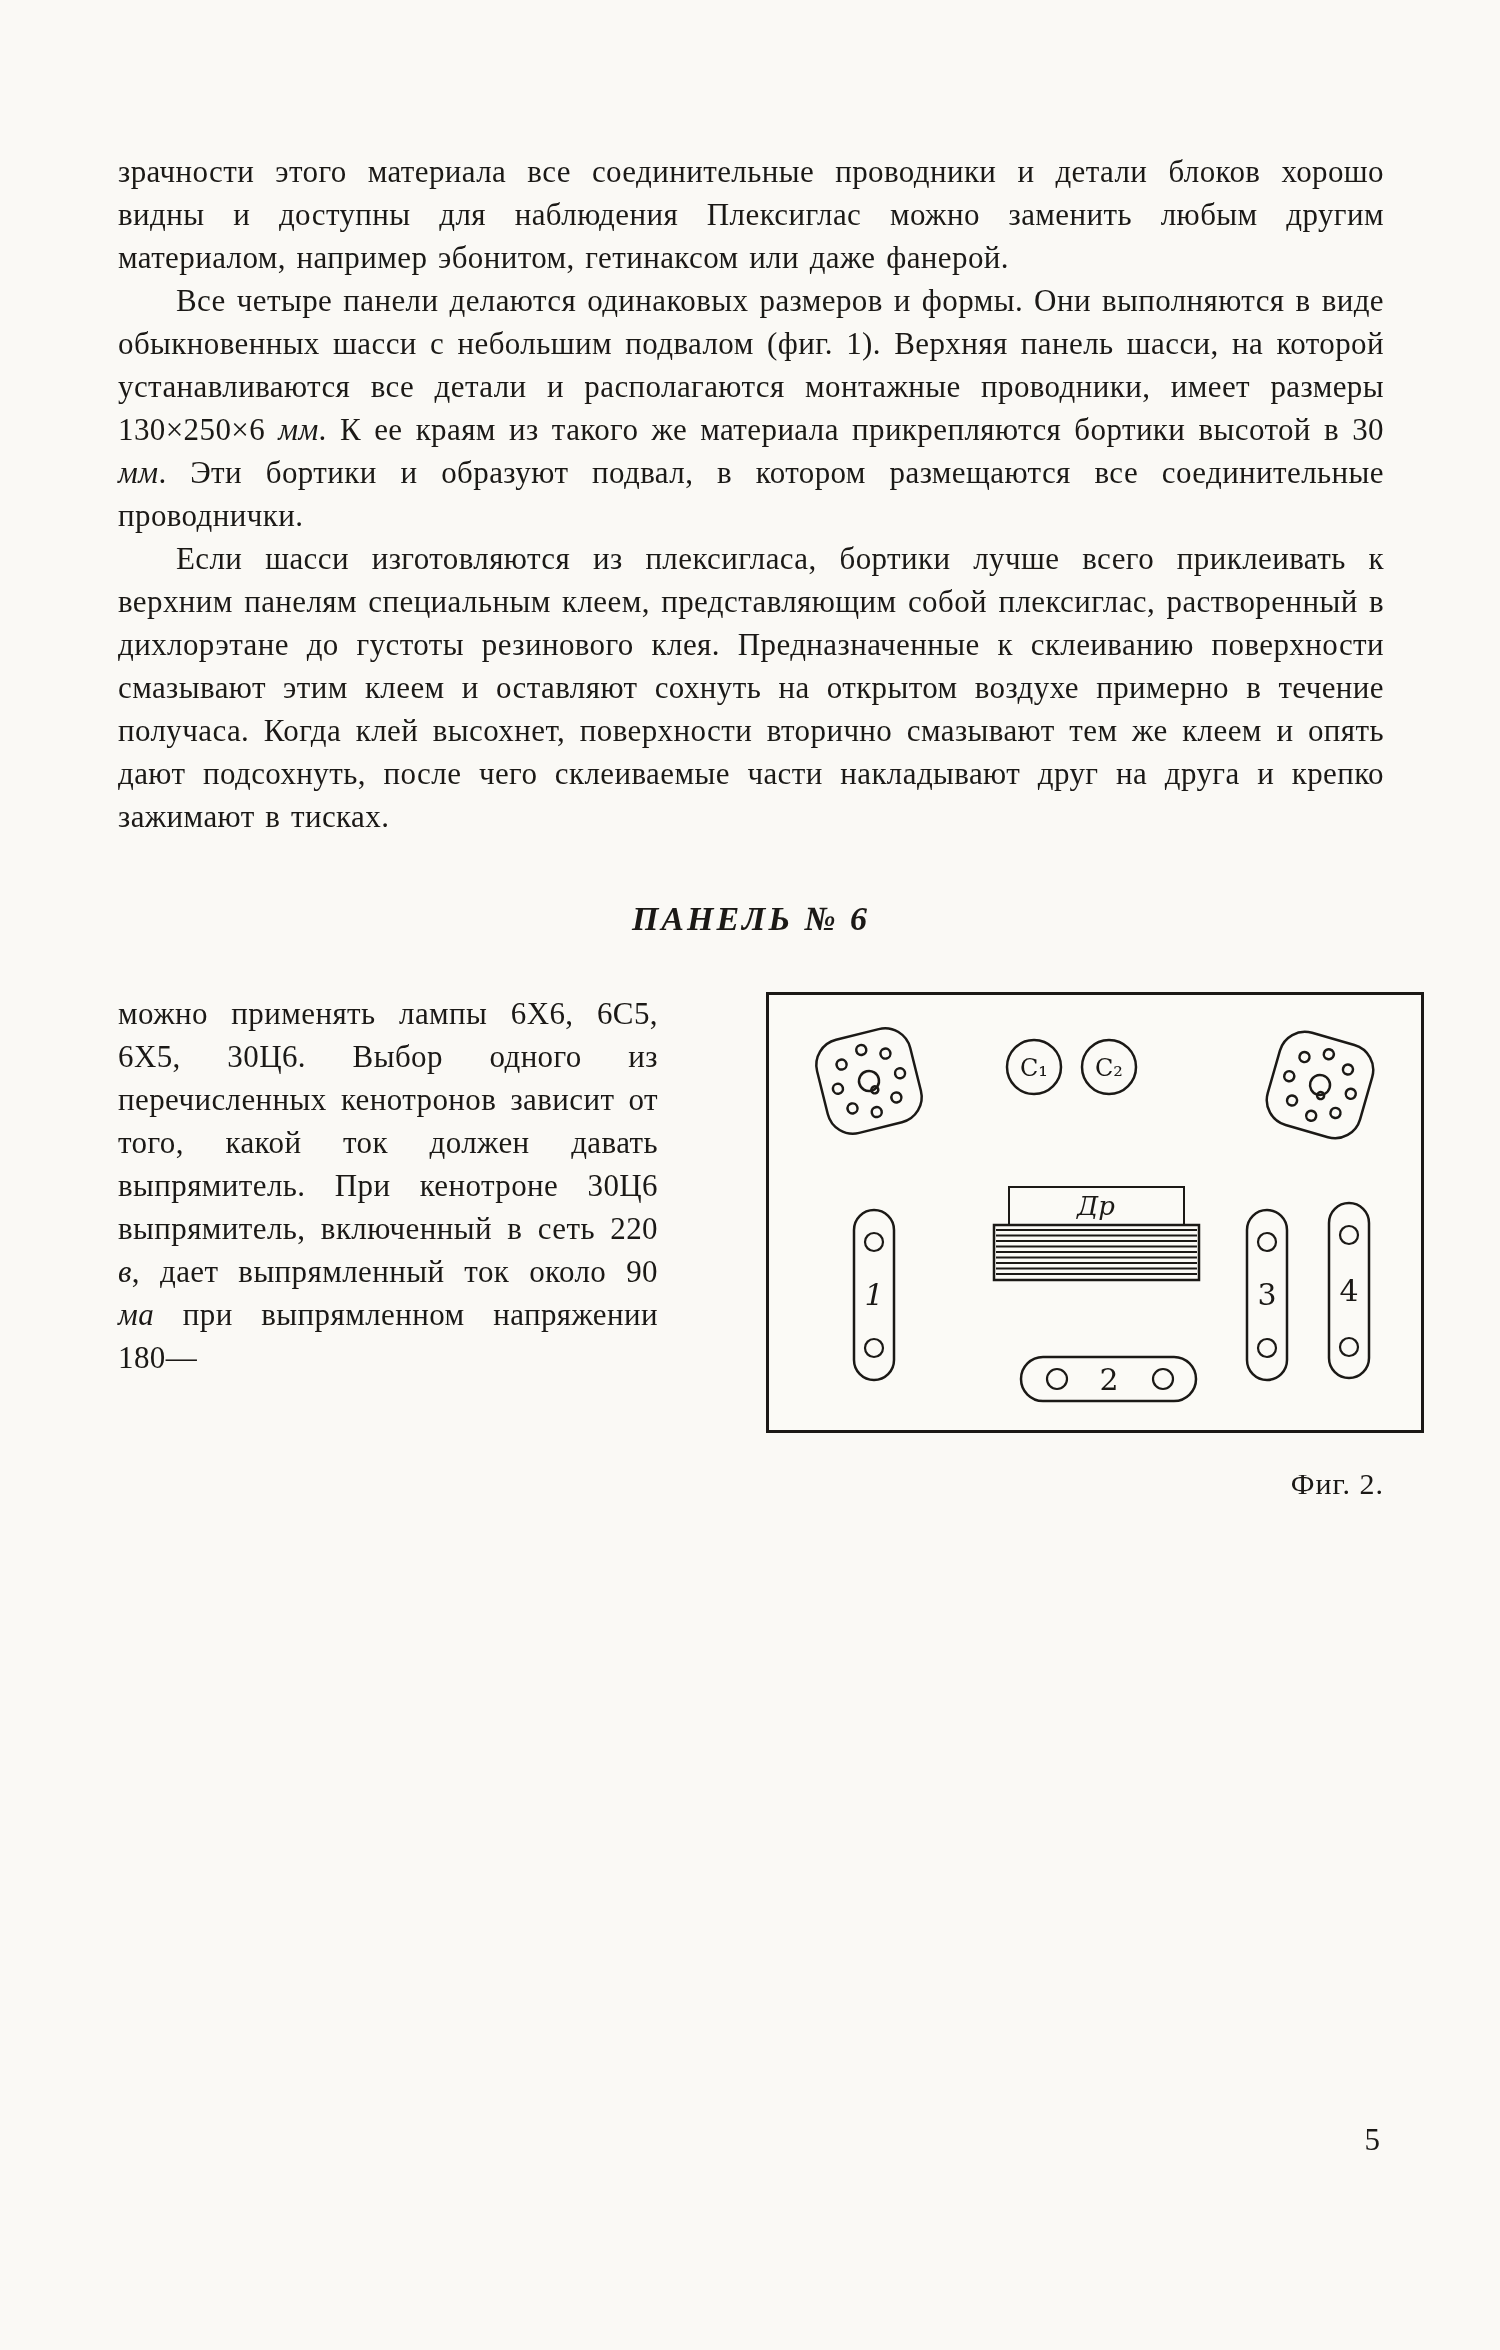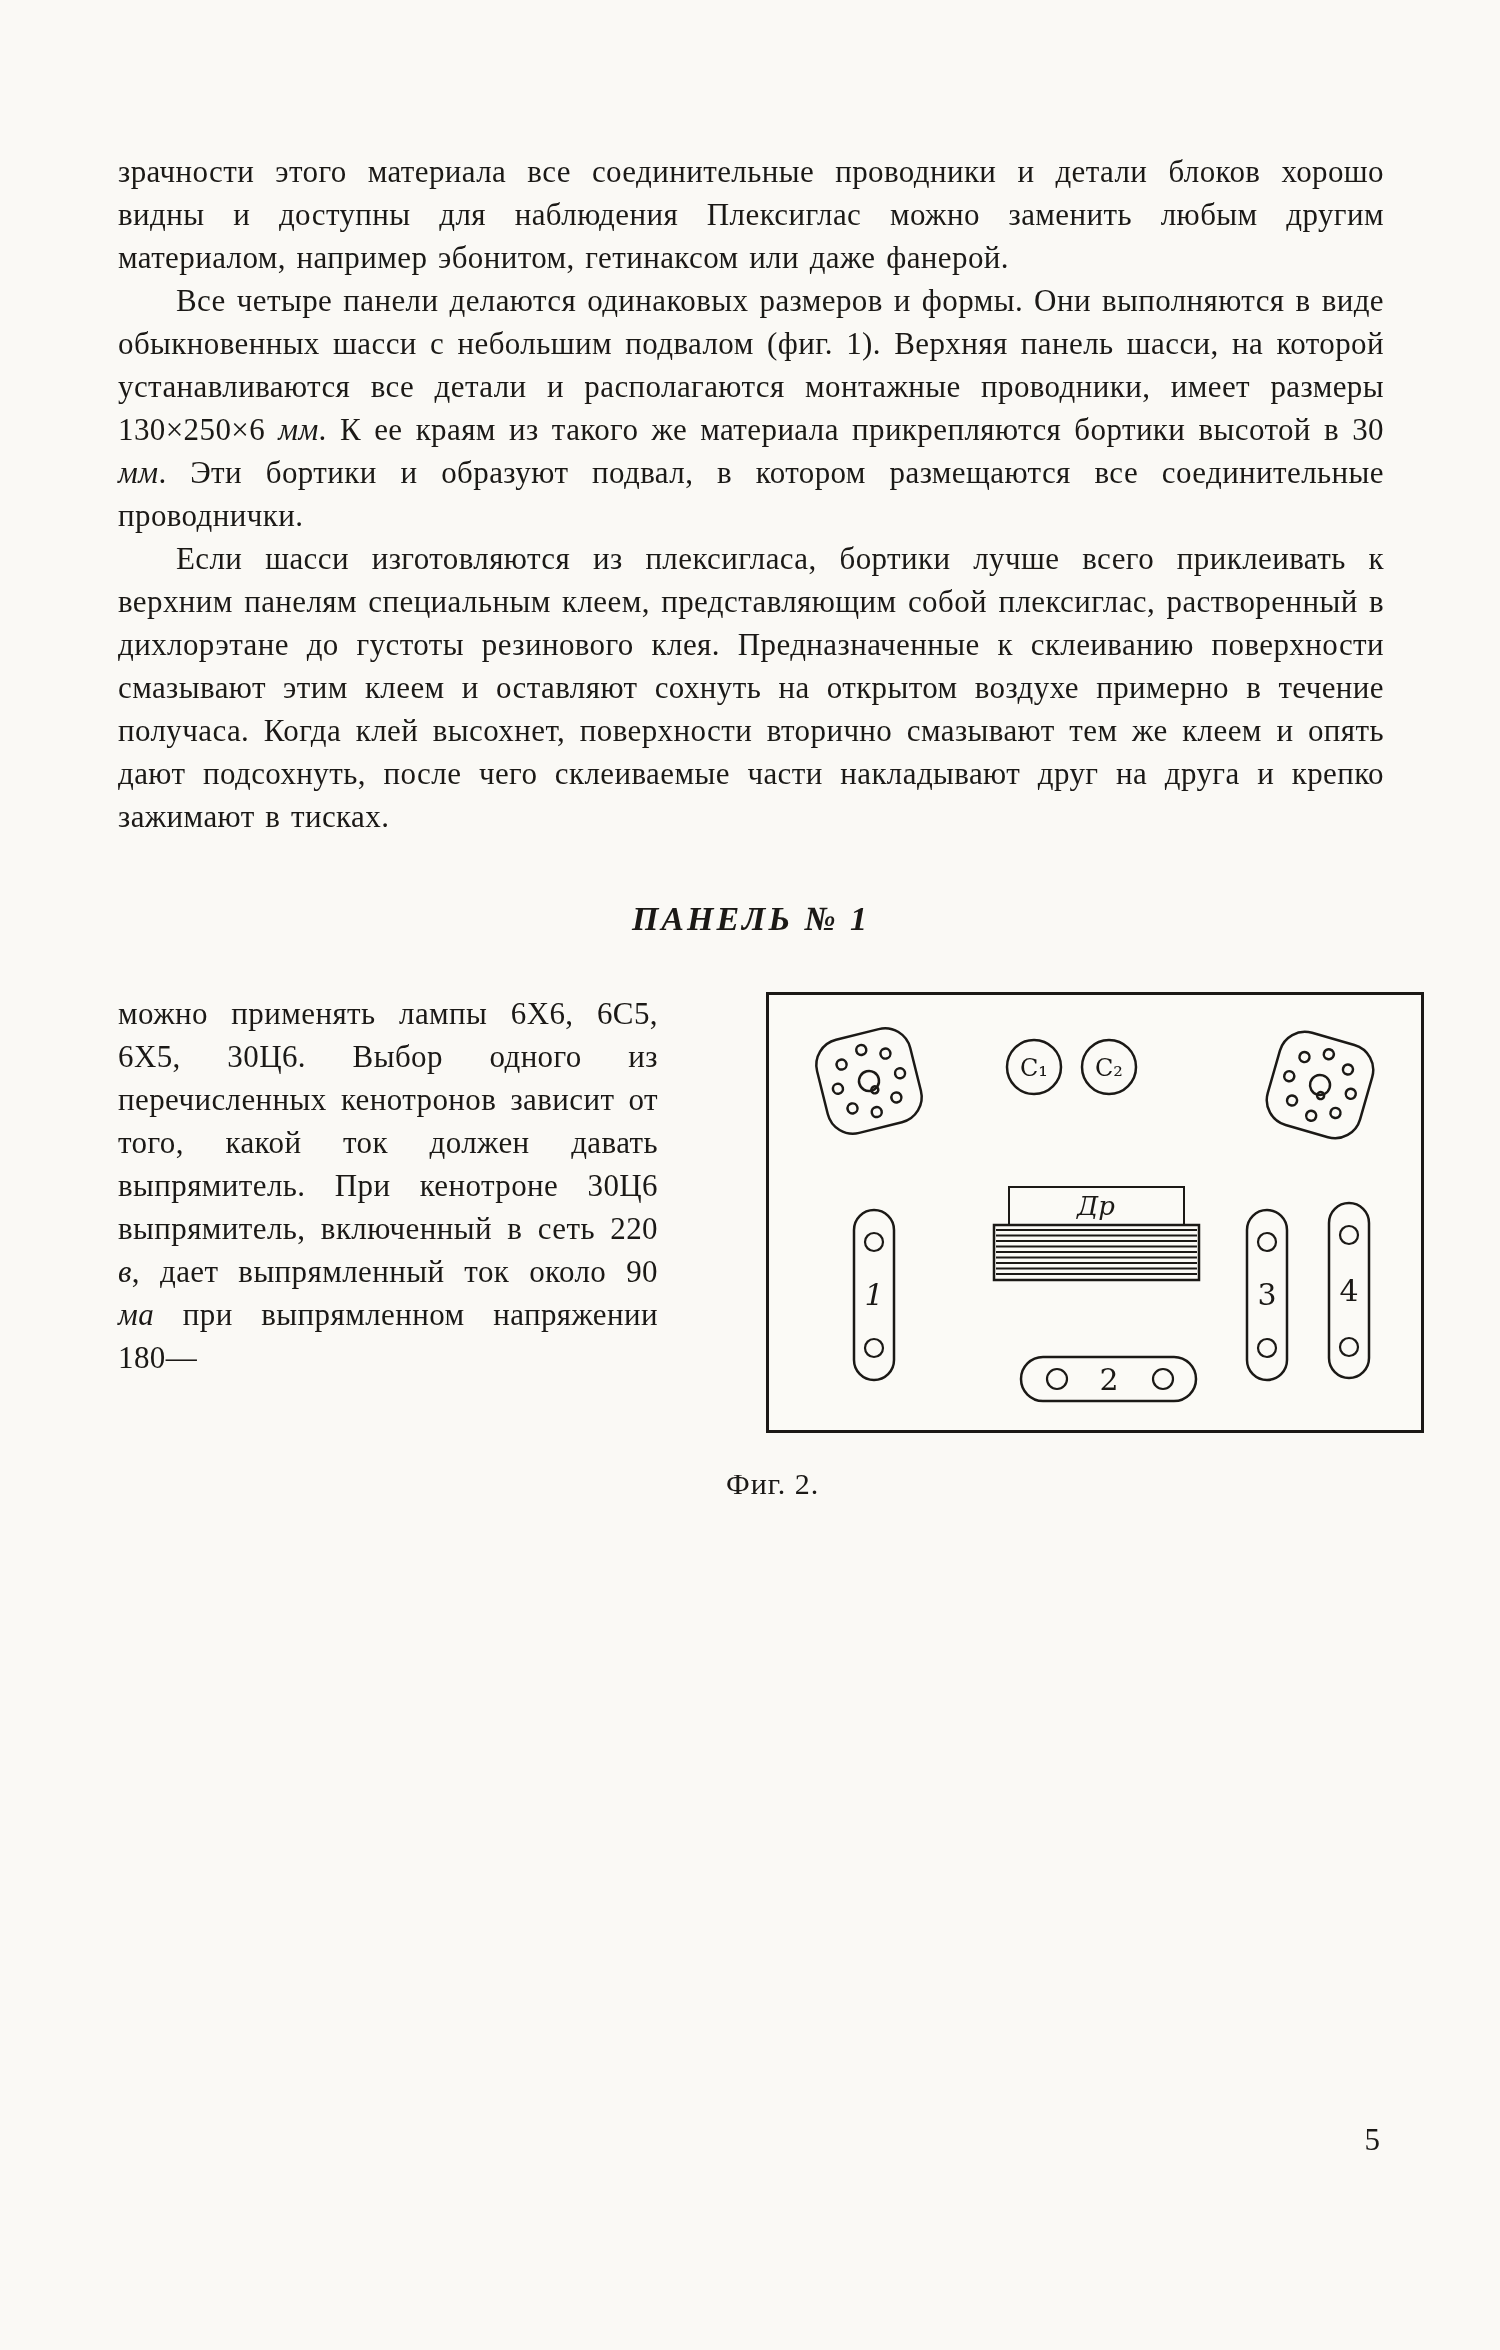--- a/index.html
+++ b/index.html
@@ -33,21 +33,21 @@
   }
   .fig-row { display:flex; align-items:flex-start; margin-top:6px; }
   .col-text { width:540px; }
   .col-fig { margin-left:auto; width:658px; }
   .fig-box {
     border:3.5px solid #1b1916;
     background:#fbfaf6;
     width:658px; height:441px;margin-left:40px;
   }
   .fig-caption {
-    text-align:left;
+    text-align:right;
     font-size:30px;
     letter-spacing:1px;
     margin-top:34px;
     font-family:Liberation Serif, serif;
   }
   .page-num {
     position:absolute;
     top:2122px; right:120px;
     font-size:31px;
   }
@@ -60,21 +60,21 @@
 </style>
 </head>
 <body>
 
 <div class="page">
 
   <p class="para noindent"><span>зрачности этого материала все соединительные проводники и детали блоков хорошо видны и доступны для наблюдения Плексиглас можно заменить любым другим материалом, например эбонитом, гетинаксом или даже фанерой.</span></p>
   <p class="para"><span>Все четыре панели делаются одинаковых размеров и формы. Они выполняются в виде обыкновенных шасси с небольшим подвалом (фиг. 1). Верхняя панель шасси, на которой устанавливаются все детали и располагаются монтажные проводники, имеет размеры 130×250×6 </span><span class="em">мм</span><span>. К ее краям из такого же материала прикрепляются бортики высотой в 30 </span><span class="em">мм</span><span>. Эти бортики и образуют подвал, в котором размещаются все соединительные проводнички.</span></p>
   <p class="para"><span>Если шасси изготовляются из плексигласа, бортики лучше всего приклеивать к верхним панелям специальным клеем, представляющим собой плексиглас, растворенный в дихлорэтане до густоты резинового клея. Предназначенные к склеиванию поверхности смазывают этим клеем и оставляют сохнуть на открытом воздухе примерно в течение получаса. Когда клей высохнет, поверхности вторично смазывают тем же клеем и опять дают подсохнуть, после чего склеиваемые части накладывают друг на друга и крепко зажимают в тисках.</span></p>
 
-  <h2 class="heading">ПАНЕЛЬ № 1</h2>
+  <h2 class="heading">ПАНЕЛЬ № 6</h2>
 
 
   <div class="fig-row">
     <p class="para noindent col-text"><span>можно применять лампы 6Х6, 6С5, 6Х5, 30Ц6. Выбор одного из перечисленных кенотронов зависит от того, какой ток должен давать выпрямитель. При кенотроне 30Ц6 выпрямитель, включенный в сеть 220 </span><span class="em">в</span><span>, дает выпрямленный ток около 90 </span><span class="em">ма</span><span> при выпрямленном напряжении 180—</span></p>
 
     <div class="col-fig">
       <div class="fig-box">
         <svg width="651" height="434" viewBox="0 0 651 434">
           <defs>
             <g id="octal" stroke="#1b1916" fill="none" stroke-width="2.5">

